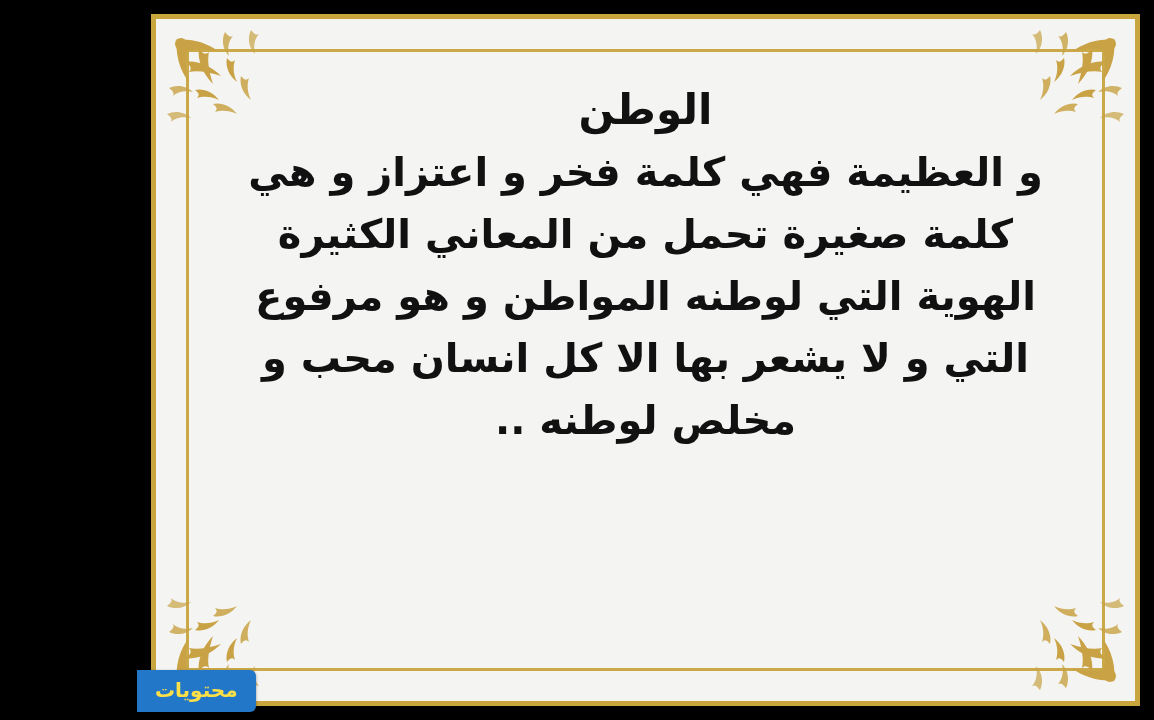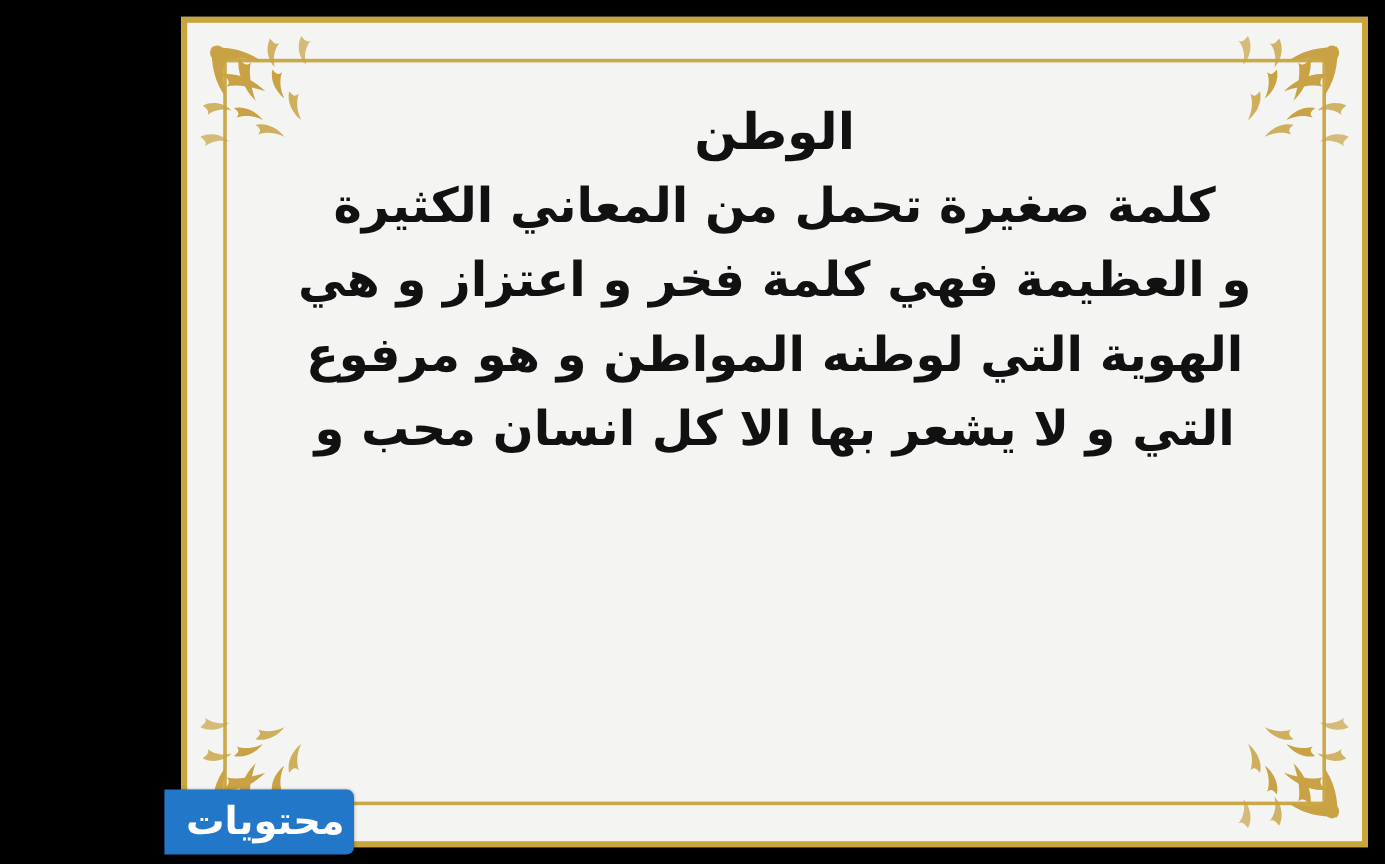--- a/index.html
+++ b/index.html
@@ -97,46 +97,47 @@
     display: block;
     white-space: nowrap;
   }
 
   
   .watermark {
     position: absolute;
     left: 0;
     bottom: 8px;
     background: #2277c8;
-    color: #ffffff;
+    color: #fde047;
     font-family: "DejaVu Sans", "Liberation Sans", sans-serif;
     font-weight: bold;
-    font-size: 32px;
+    font-size: 20px;
     line-height: 1;
-    padding: 10px 8px 12px 18px;
+    padding: 10px 18px 12px 18px;
     border-radius: 0 6px 6px 0;
     direction: rtl;
     box-shadow: 0 1px 3px rgba(0,0,0,0.4);
   }
 </style>
 </head>
 <body>
 
 <div class="poster">
 
   <div class="frame-outer">
     <div class="frame-inner"></div>
 
     <div class="content">
       <div class="title">الوطن</div>
       <div class="body-text">
+        <span class="line">و العظيمة فهي كلمة فخر و اعتزاز و هي</span>
         <span class="line">كلمة صغيرة تحمل من المعاني الكثيرة</span>
-        <span class="line">و العظيمة فهي كلمة فخر و اعتزاز و هي</span>
         <span class="line">الهوية التي لوطنه المواطن و هو مرفوع</span>
         <span class="line">التي و لا يشعر بها الا كل انسان محب و</span>
+        <span class="line">مخلص لوطنه ..</span>
       </div>
     </div>
   </div>
 
   <div class="corner tl">
     <svg viewBox="0 0 132 132" xmlns="http://www.w3.org/2000/svg">
       <g fill="#c8a244">
         <path d="M8 8 L60 8 L60 16 L16 16 L16 60 L8 60 Z" opacity="0.0"></path>
         <path d="M20 22 C34 20 52 24 64 34 C52 30 38 30 28 34 C34 26 26 24 20 22 Z"></path>
         <path d="M22 20 C20 34 24 52 34 64 C30 52 30 38 34 28 C26 34 24 26 22 20 Z"></path>

